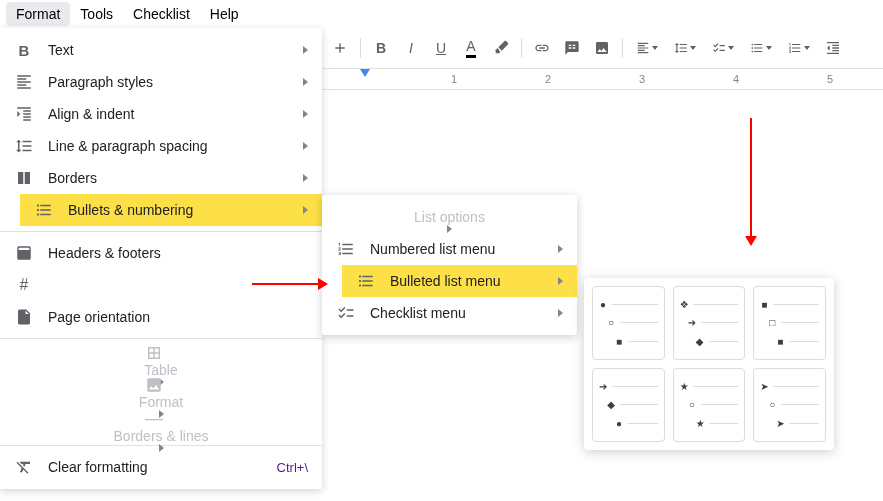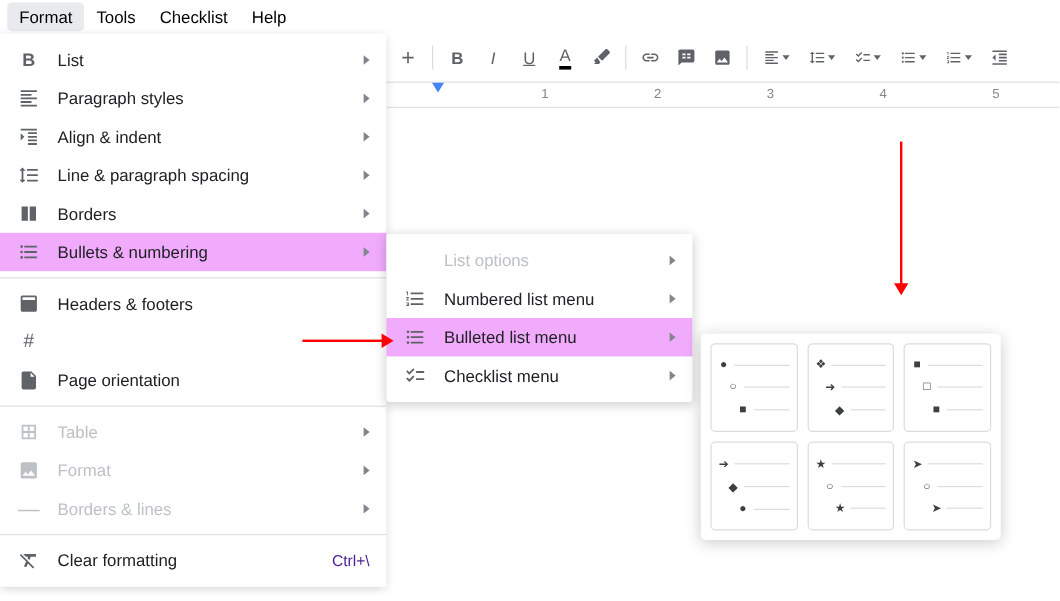--- a/index.html
+++ b/index.html
@@ -16,22 +16,22 @@
 .tbtn svg { width: 16px; height: 16px; }
 .tbtn .caret { width: 0; height: 0; border-left: 3px solid transparent; border-right: 3px solid transparent; border-top: 4px solid #5f6368; margin-left: 2px; }
 
 .ruler { position: absolute; top: 68px; left: 322px; right: 0; height: 22px; border-top: 1px solid #e0e0e0; border-bottom: 1px solid #e0e0e0; background: #fff; }
 .ruler-inner { position: relative; height: 100%; margin-left: 38px; }
 .ruler-tick { position: absolute; top: 4px; font-size: 11px; color: #80868b; transform: translateX(-50%); }
 .ruler-marker { position: absolute; top: 0; left: 0; width: 0; height: 0; border-left: 5px solid transparent; border-right: 5px solid transparent; border-top: 8px solid #4285f4; }
 
 .dropdown { position: absolute; top: 28px; left: 0; width: 322px; background: #fff; box-shadow: 0 2px 8px rgba(0,0,0,.18); padding: 6px 0; z-index: 10; }
 .menu-item { display: flex; align-items: center; height: 32px; padding: 0 14px; cursor: pointer; position: relative; color: #202124; }
-.menu-item.disabled { color: #bdc1c6; cursor: default; }
-.menu-item.highlight { background: #f0abfc; }
+.menu-item.disabled { color: #bdc1c6; cursor: default; flex-direction: column; }
+.menu-item.highlight { background: #fde047; margin-left: 20px; }
 .menu-item .mi-icon { width: 20px; height: 20px; margin-right: 14px; display: flex; align-items: center; justify-content: center; color: #5f6368; }
 .menu-item.disabled .mi-icon { color: #bdc1c6; }
 .menu-item .mi-icon svg { width: 18px; height: 18px; }
 .menu-item .mi-label { flex: 1; font-size: 14px; }
 .menu-item .mi-arrow { width: 0; height: 0; border-top: 4px solid transparent; border-bottom: 4px solid transparent; border-left: 5px solid #80868b; }
 .menu-item .mi-shortcut { font-size: 13px; color: #4c1d95; }
 .menu-sep { height: 1px; background: #e0e0e0; margin: 5px 0; }
 
 .submenu { position: absolute; top: 195px; left: 322px; width: 255px; background: #fff; box-shadow: 0 2px 10px rgba(0,0,0,.2); padding: 6px 0; z-index: 11; border-radius: 2px; }
 
@@ -148,21 +148,21 @@
     <div class="ruler-tick" style="left:376px">4</div>
     <div class="ruler-tick" style="left:470px">5</div>
   </div>
 </div>
 
 <div class="dropdown" id="format-menu">
     <div class="menu-item">
       <span class="mi-icon">
         <b style="font-size:15px">B</b>
       </span>
-      <span class="mi-label">List</span>
+      <span class="mi-label">Text</span>
       <span class="mi-arrow"></span>
     </div>
     <div class="menu-item">
       <span class="mi-icon">
         <svg viewBox="0 0 24 24">
           <path fill="currentColor" d="M3 21h18v-2H3zm0-4h12v-2H3zm0-4h18v-2H3zm0-4h12V7H3zm0-6v2h18V3z"></path>
         </svg>
       </span>
       <span class="mi-label">Paragraph styles</span>
       <span class="mi-arrow"></span>

